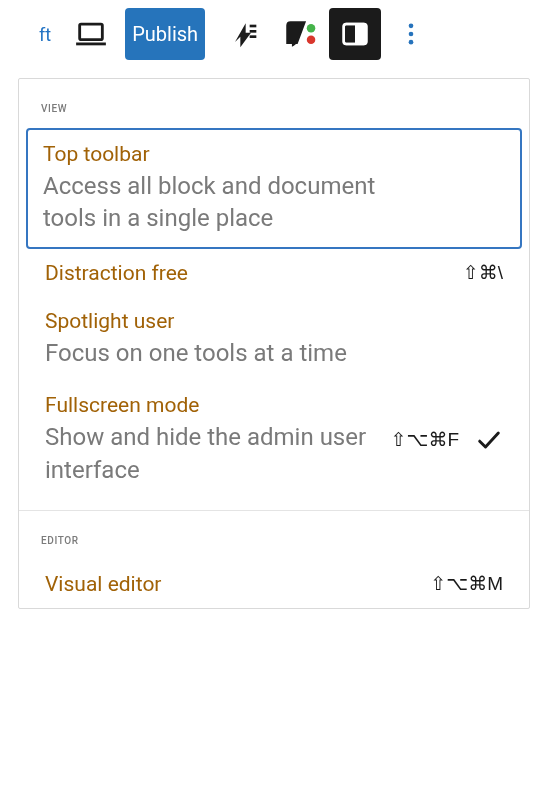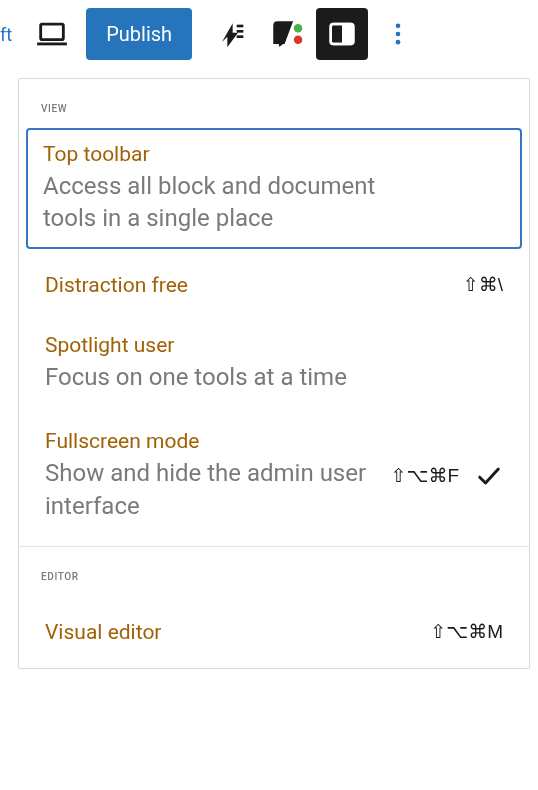--- a/index.html
+++ b/index.html
@@ -8,41 +8,42 @@
     background: #fff;
     width: 538px;
     height: 790px;
     overflow: hidden;
   }
   .toolbar {
     display: flex;
     align-items: center;
     padding: 8px 6px 18px 0;
     gap: 4px;
+    margin-left: 39px;
   }
   .toolbar .draft-frag {
     color: #2273c4;
     font-size: 18px;
     padding-right: 10px;
     margin-left: 0;
   }
   .tb-btn {
     width: 52px;
     height: 52px;
     display: flex;
     align-items: center;
     justify-content: center;
     border-radius: 4px;
     cursor: pointer;
   }
   .publish-btn {
     background: #2674bb;
     color: #fff;
     font-size: 20px;
-    padding: 14px 20px;
+    padding: 14px 7px;
     border-radius: 4px;
     cursor: pointer;
     margin: 0 8px 0 4px;
   }
   .tb-btn svg { display: block; }
   .sidebar-toggle {
     background: #1b1b1b;
     border-radius: 4px;
   }
   .dropdown {
@@ -53,21 +54,21 @@
   }
   .section-header {
     color: #7b7b7b;
     font-size: 10px;
     letter-spacing: 0.6px;
     font-weight: 500;
     padding: 24px 22px 14px 22px;
   }
   .menu-item {
     padding: 12px 18px 12px 18px;
-    margin: 12px 8px;
+    margin: 0 8px;
     cursor: pointer;
   }
   .menu-item.highlighted {
     border: 2.5px solid #3576c1;
     border-radius: 4px;
     margin: 0 7px;
     padding: 12px 15px;
   }
   .menu-item .row {
     display: flex;

